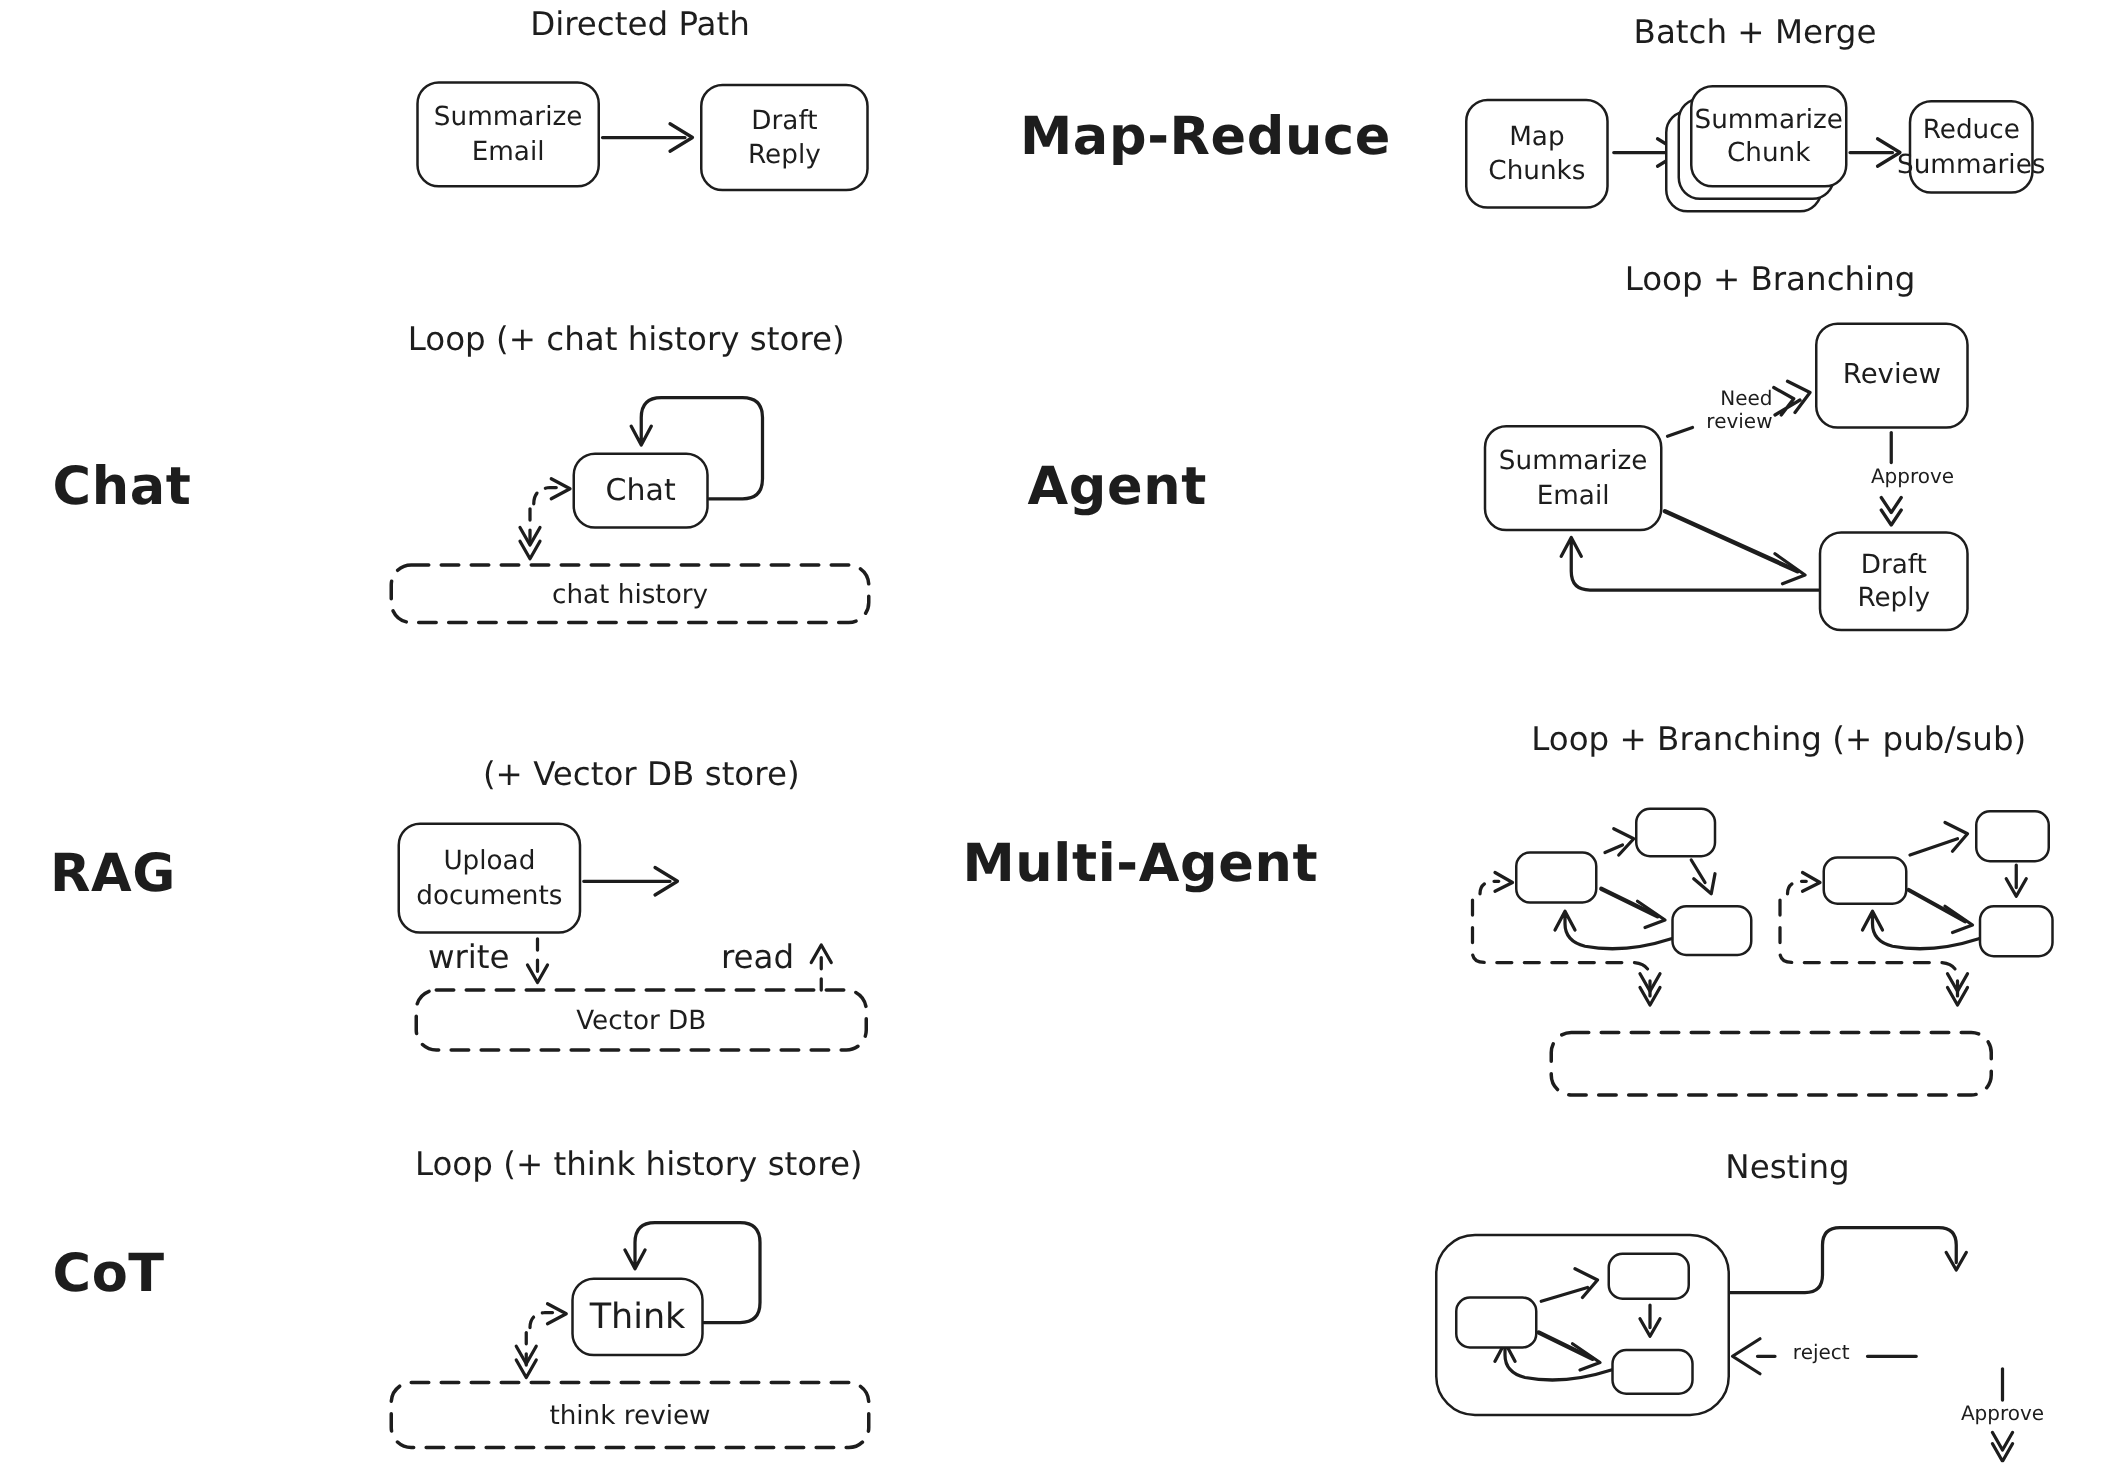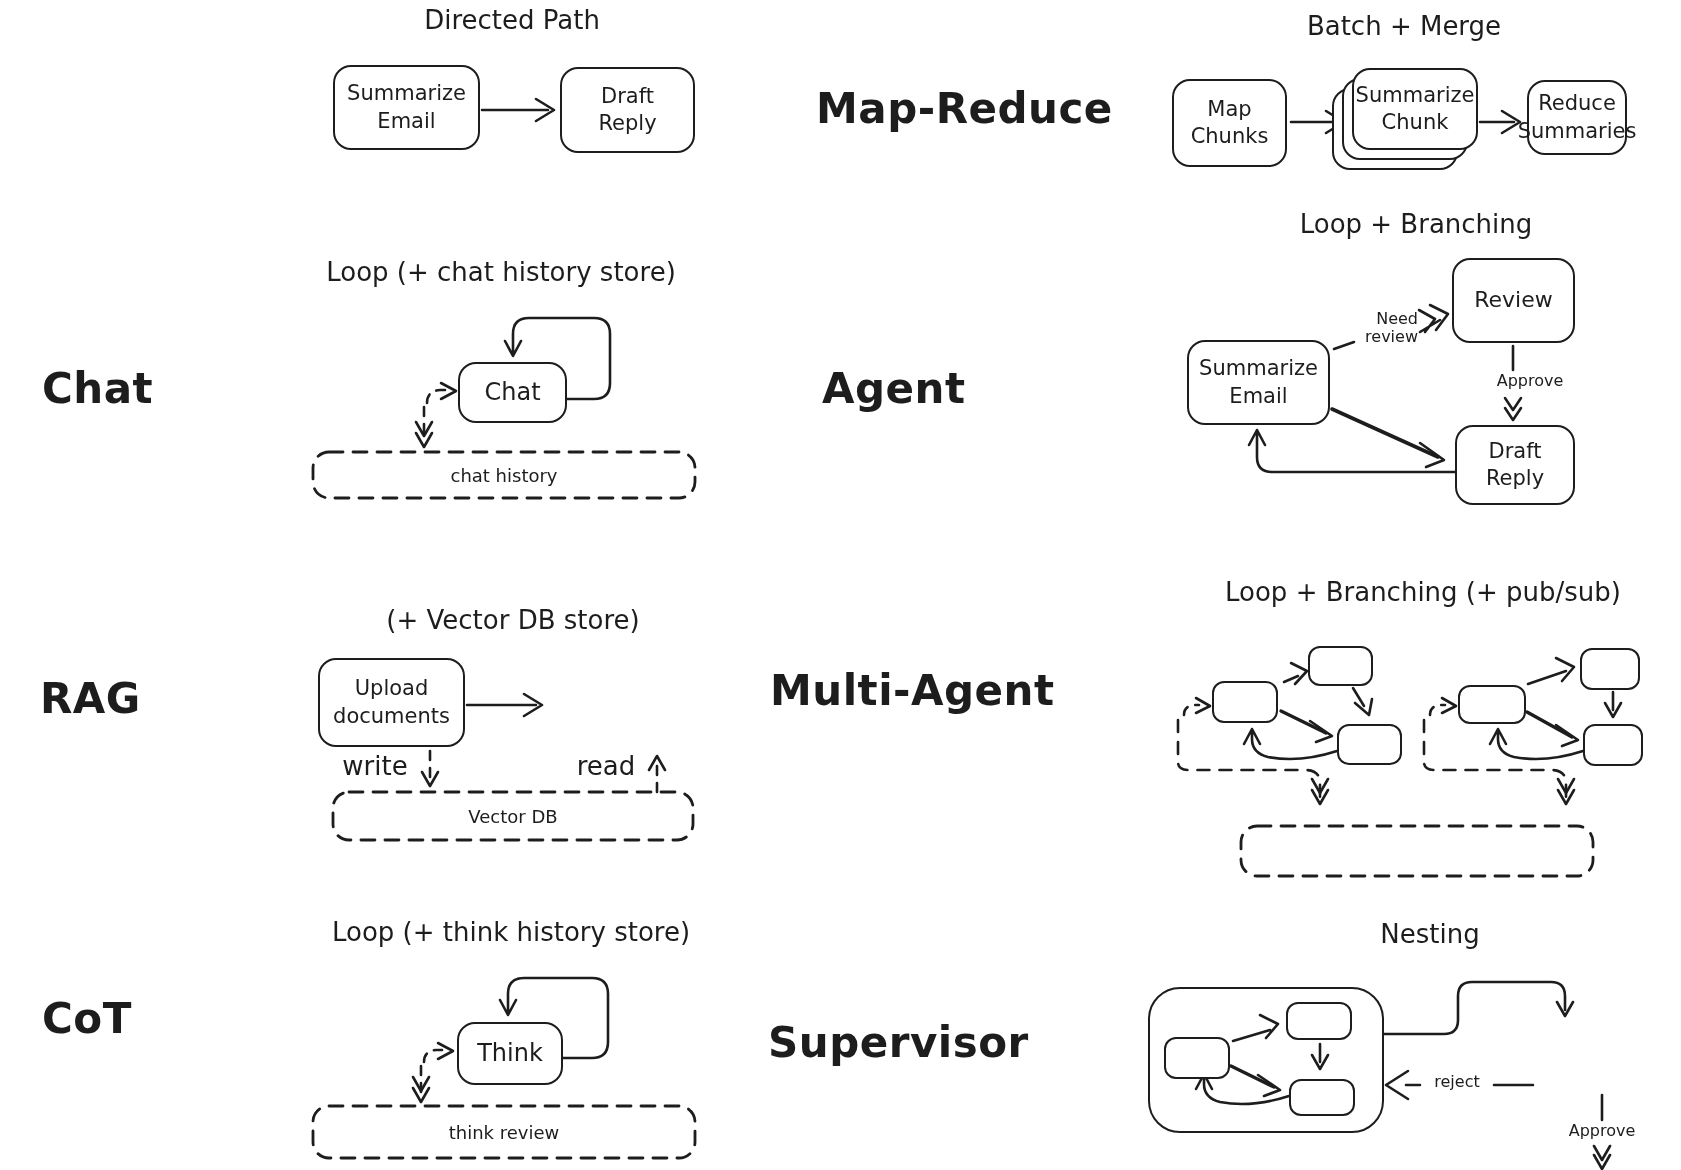--- a/index.html
+++ b/index.html
@@ -22,21 +22,21 @@
     text-align:center;font-size:21px;line-height:1.3;box-sizing:border-box;
   }
   .node--sm{border-radius:12px;}
   .node--container{border-radius:32px;background:transparent;}
   .stack-layer{
     position:absolute;border:2.6px solid #1d1d1d;border-radius:18px;background:#fff;
     box-sizing:border-box;
   }
   .store-text{
     position:absolute;display:flex;align-items:center;justify-content:center;
-    text-align:center;font-size:18px;
+    text-align:center;font-size:21px;
   }
   .edge-label{position:absolute;font-size:16px;white-space:nowrap;line-height:1.15;}
   .edge-label--center{transform:translateX(-50%);}
   .edge-label--right{text-align:right;}
   .edge-label--big{font-size:26px;}
 </style>
 </head>
 <body>
 
 <div class="canvas">
@@ -195,26 +195,25 @@
   <div class="panel-title" style="left:1423px;top:578px">Loop + Branching (+ pub/sub)</div>
   <div class="node node--sm" style="left:1212px;top:681px;width:66px;height:42px"></div>
   <div class="node node--sm" style="left:1308px;top:646px;width:65px;height:40px"></div>
   <div class="node node--sm" style="left:1337px;top:724px;width:65px;height:41px"></div>
   <div class="node node--sm" style="left:1458px;top:685px;width:68px;height:39px"></div>
   <div class="node node--sm" style="left:1580px;top:648px;width:60px;height:42px"></div>
   <div class="node node--sm" style="left:1583px;top:724px;width:60px;height:42px"></div>
 
   <div class="row-label" style="left:42px;top:996px">CoT</div>
   <div class="panel-title" style="left:511px;top:918px">Loop (+ think history store)</div>
-  <div class="node" style="left:457px;top:1022px;width:106px;height:63px;font-size:24px">
+  <div class="node" style="left:457px;top:1022px;width:106px;height:63px;font-size:28px">
     <div class="line">Think</div>
   </div>
   <div class="store-text" style="left:313px;top:1106px;width:382px;height:52px">think review</div>
 
-  <div class="row-label" style="left:768px;top:1020px">Supervisor</div>
   <div class="panel-title" style="left:1430px;top:920px">Nesting</div>
   <div class="node node--container" style="left:1148px;top:987px;width:236px;height:146px"></div>
   <div class="node node--sm" style="left:1164px;top:1037px;width:66px;height:42px"></div>
   <div class="node node--sm" style="left:1286px;top:1002px;width:66px;height:38px"></div>
   <div class="node node--sm" style="left:1289px;top:1079px;width:66px;height:37px"></div>
   <div class="edge-label edge-label--center" style="left:1457px;top:1073px">reject</div>
   <div class="edge-label edge-label--center" style="left:1602px;top:1122px">Approve</div>
 
 </div>
 

